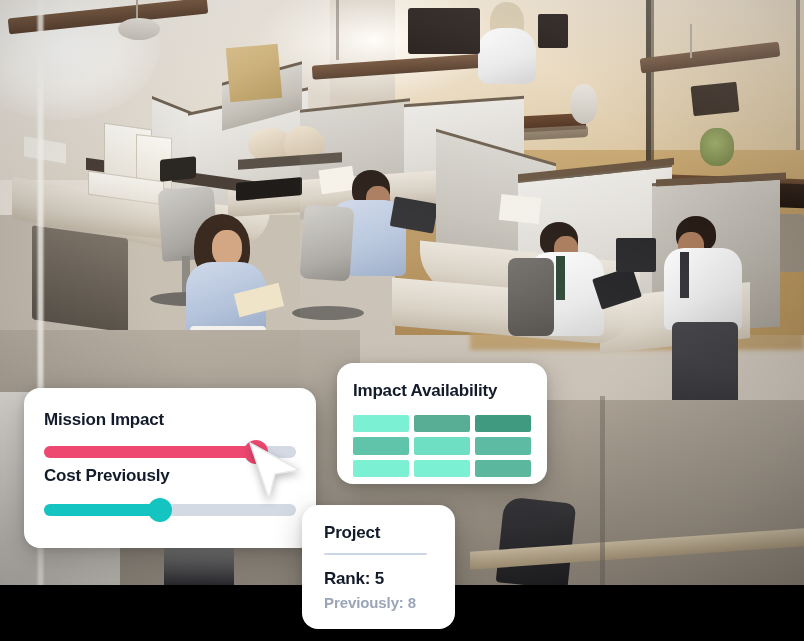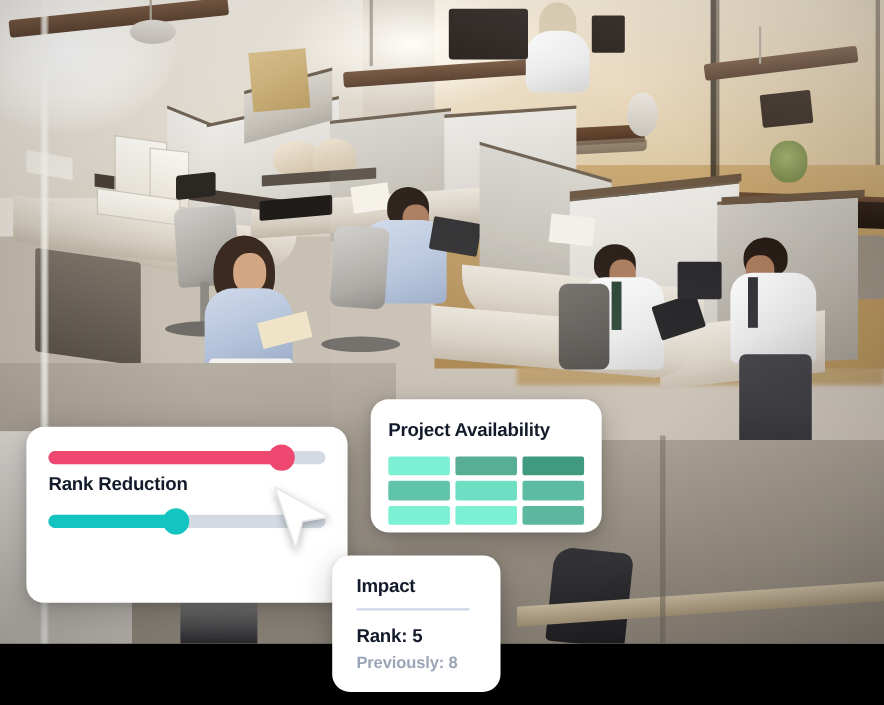--- a/index.html
+++ b/index.html
@@ -245,53 +245,54 @@
     <div class="lyr" style="left:500px;top:500px;width:72px;height:86px;background:linear-gradient(170deg,#3a3a3e,#1e1e21);border-radius:18px 10px 4px 4px;transform:rotate(6deg);"></div>
     <div class="lyr" style="left:470px;top:540px;width:334px;height:18px;background:linear-gradient(180deg,#cdbfa4,#a8977a);transform:skewY(-4deg);"></div>
     <div class="lyr" style="left:600px;top:396px;width:5px;height:190px;background:#6a6257;opacity:.5;"></div>
 
     <div class="lyr" id="pole"></div>
     <div class="lyr" id="glassSheen"></div>
     <div class="lyr" id="vignette"></div>
   </div>
 
   <div class="card" id="card-sliders">
+    <div class="card-title" id="ms-title">Mission Impact</div>
 
     <div class="slider">
       <div class="track" style="background: rgb(211, 218, 227);"></div>
       <div class="fill" id="ms-fill" style="width: 211.68px; background: rgb(238, 72, 112);"></div>
       <div class="thumb" id="ms-thumb" style="left: 199.68px; background: rgb(238, 72, 112);"></div>
     </div>
 
-    <div class="card-title" id="cr-title">Rank Reduction</div>
+    <div class="card-title" id="cr-title">Cost Previously</div>
 
     <div class="slider">
       <div class="track" style="background: rgb(211, 218, 227);"></div>
       <div class="fill" id="cr-fill" style="width: 115.92px; background: rgb(20, 196, 192);"></div>
       <div class="thumb" id="cr-thumb" style="left: 103.92px; background: rgb(20, 196, 192);"></div>
     </div>
   </div>
 
   <div class="card" id="card-budget">
-    <div class="card-title">Project Availability</div>
+    <div class="card-title">Impact Availability</div>
     <div id="budget-grid">
         <div class="bcell" style="background: rgb(124, 240, 211);"></div>
         <div class="bcell" style="background: rgb(87, 174, 149);"></div>
         <div class="bcell" style="background: rgb(63, 154, 128);"></div>
         <div class="bcell" style="background: rgb(95, 196, 169);"></div>
         <div class="bcell" style="background: rgb(111, 223, 196);"></div>
         <div class="bcell" style="background: rgb(92, 187, 162);"></div>
         <div class="bcell" style="background: rgb(124, 240, 211);"></div>
         <div class="bcell" style="background: rgb(124, 240, 211);"></div>
         <div class="bcell" style="background: rgb(92, 183, 159);"></div>
       </div>
   </div>
 
   <div class="card" id="card-project">
-    <div class="card-title">Impact</div>
+    <div class="card-title">Project</div>
     <div id="pj-divider"></div>
     <div id="pj-rank">Rank: 5</div>
     <div id="pj-prev" style="color: rgb(154, 165, 184);">Previously: 8</div>
   </div>
 
   <svg id="cursor" viewBox="0 0 56 62">
     <path d="M3 3 L52 30 L28 34 L22 59 Z" fill="#ffffff" stroke="#e9e9ec" stroke-width="1.5" stroke-linejoin="round"></path>
   </svg>
 
 </div>

